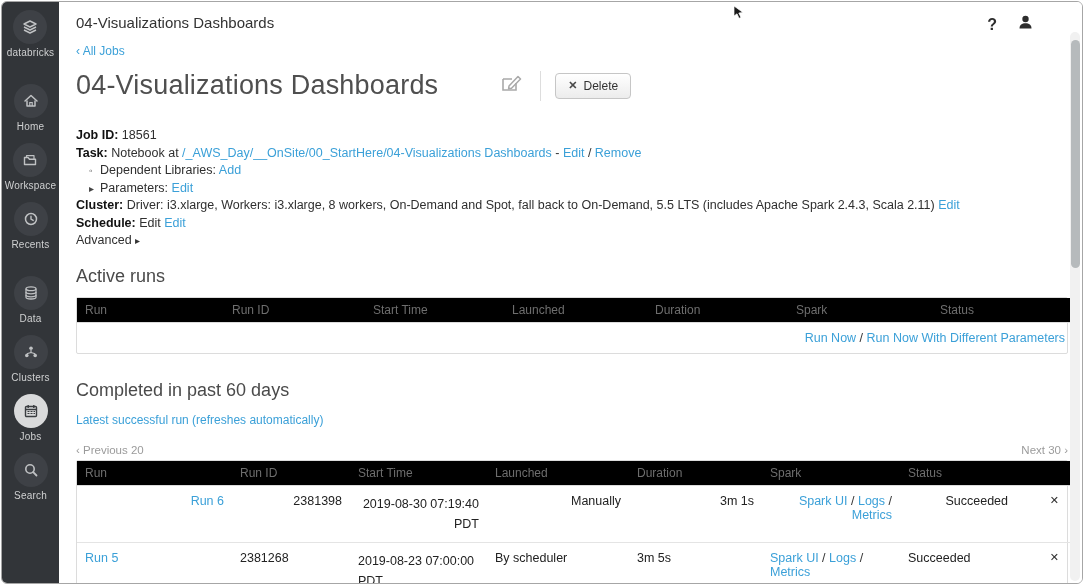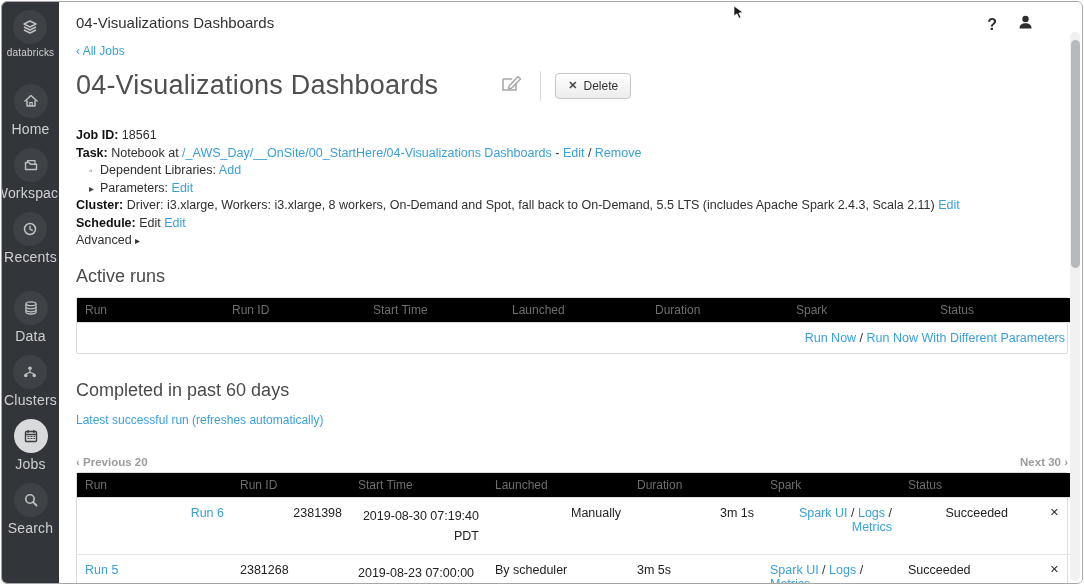--- a/index.html
+++ b/index.html
@@ -8,21 +8,21 @@
   .frame { position:relative; width:1082px; height:583px; margin:1px auto 0;
     border:1px solid #a6a6a6; border-radius:6px; overflow:hidden; background:#fff; }
 
   
   .sidebar { position:absolute; left:0; top:0; bottom:0; width:57px;
     background:#323539; display:flex; flex-direction:column; align-items:center; }
   .nav-item { display:flex; flex-direction:column; align-items:center; cursor:pointer; }
   .nav-circle { width:34px; height:34px; border-radius:50%; background:#3e4146;
     display:flex; align-items:center; justify-content:center; }
   .nav-circle.active { background:#d9dadb; }
-  .nav-label { font-size:14px; color:#cfd0d1; margin-top:3px; letter-spacing:.2px; }
+  .nav-label { font-size:10px; color:#cfd0d1; margin-top:3px; letter-spacing:.2px; }
   .logo-item { margin-top:8px; }
   .logo-item .nav-label { font-size:10px; }
   .gap-lg { margin-top:26px; }
   .gap-md { margin-top:11px; }
   .gap-xl { margin-top:26px; }
   .icon-svg { display:block; }
 
   
   .main { position:absolute; left:57px; top:0; right:0; bottom:0; background:#fff;
     padding:10px 14px 0 17px; color:#2f2f2f; }
@@ -56,22 +56,22 @@
 
   table { border-collapse:collapse; table-layout:fixed; width:996px; font-size:12.5px; }
   .tbl-wrap { margin-top:10px; border:1px solid #dcdcdc; border-radius:2px; }
   th { text-align:left; font-weight:400; color:#6e6e6e; font-size:12px;
     background:#000000; padding:5px 8px; border-bottom:1px solid #dcdcdc; }
   td { padding:8px 8px; vertical-align:top; border-top:1px solid #e4e4e4; color:#222; }
   tr:first-child td { border-top:none;text-align:right; }
   .row-x { text-align:right; color:#2e2e2e; font-size:11px; cursor:pointer; padding-right:14px; }
   .starttime { line-height:20px; }
 
-  .pagination { display:flex; justify-content:space-between; margin-top:28px;
-    font-size:11.5px; color:#9b9b9b;font-weight:bold; }
+  .pagination { display:flex; justify-content:space-between; margin-top:16px;
+    font-size:11.5px; color:#9b9b9b; }
   .pag-link { cursor:pointer; color:#9b9b9b; }
 
   
   .scroll-track { position:absolute; right:2px; top:30px; bottom:2px; width:10px;
     background:#f1f1f1; border-radius:5px; }
   .scroll-thumb { position:absolute; right:2px; top:38px; width:9px; height:228px;
     background:#b6babc; border-radius:5px; cursor:grab; }
 
   .cursor { position:absolute; left:731px; top:3px; z-index:50; pointer-events:none; }
 </style>

